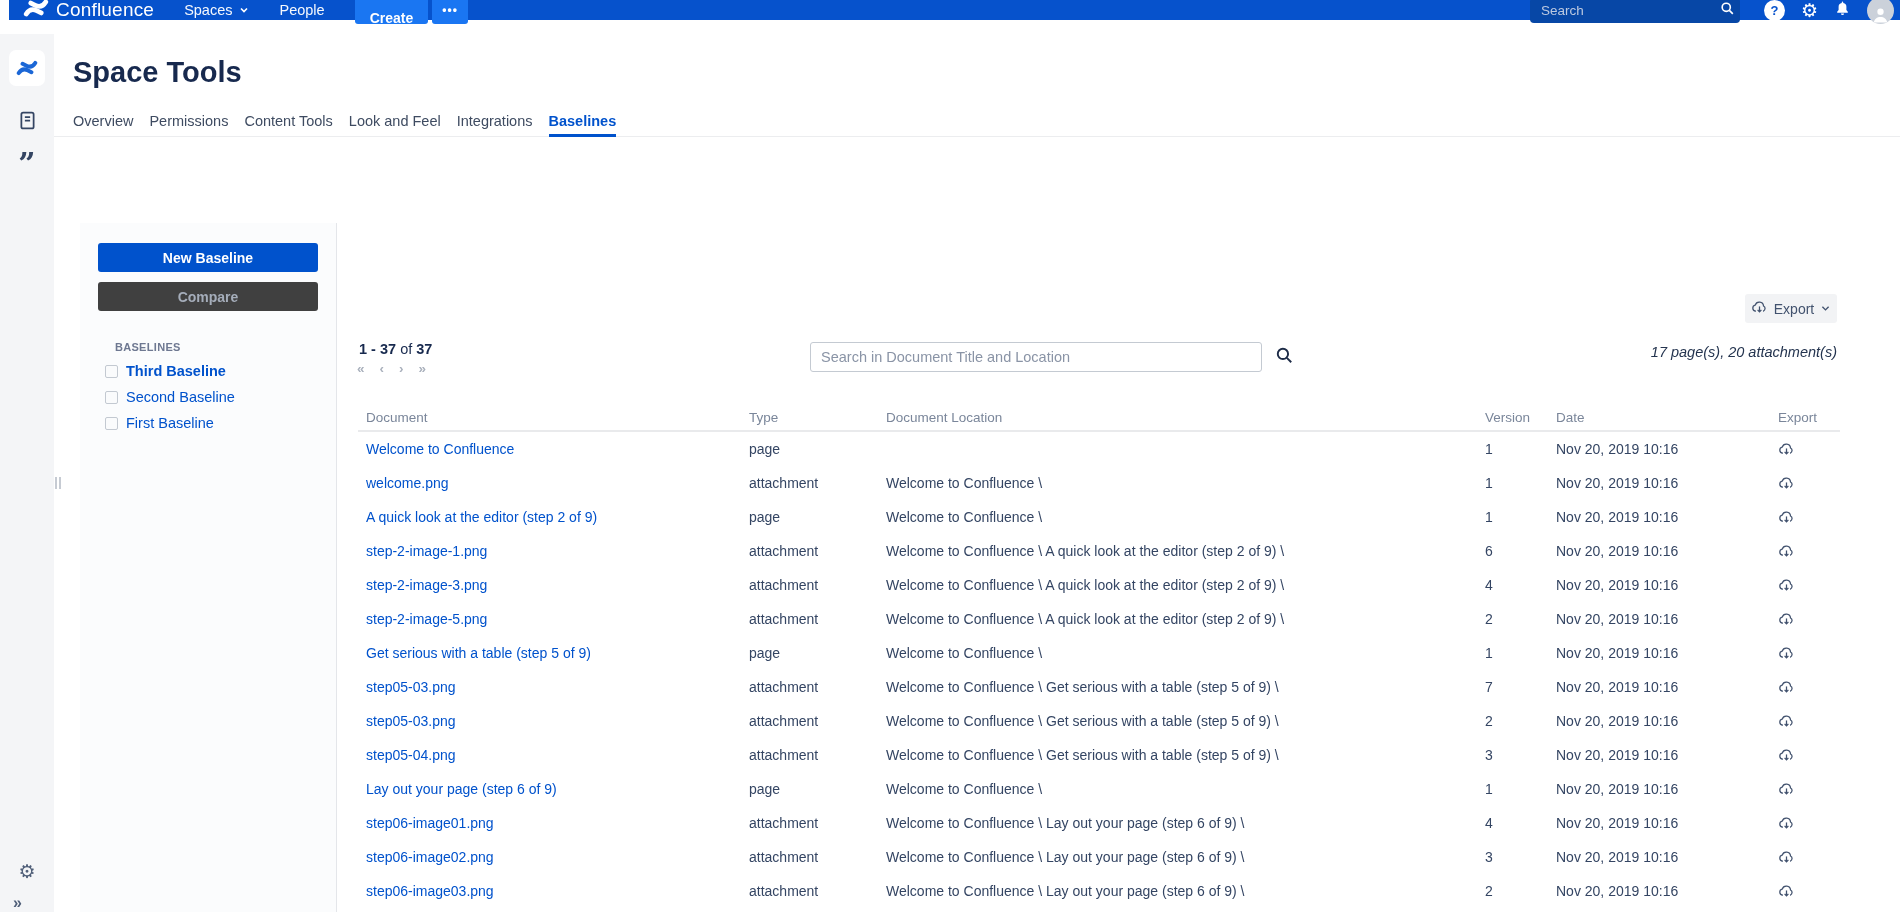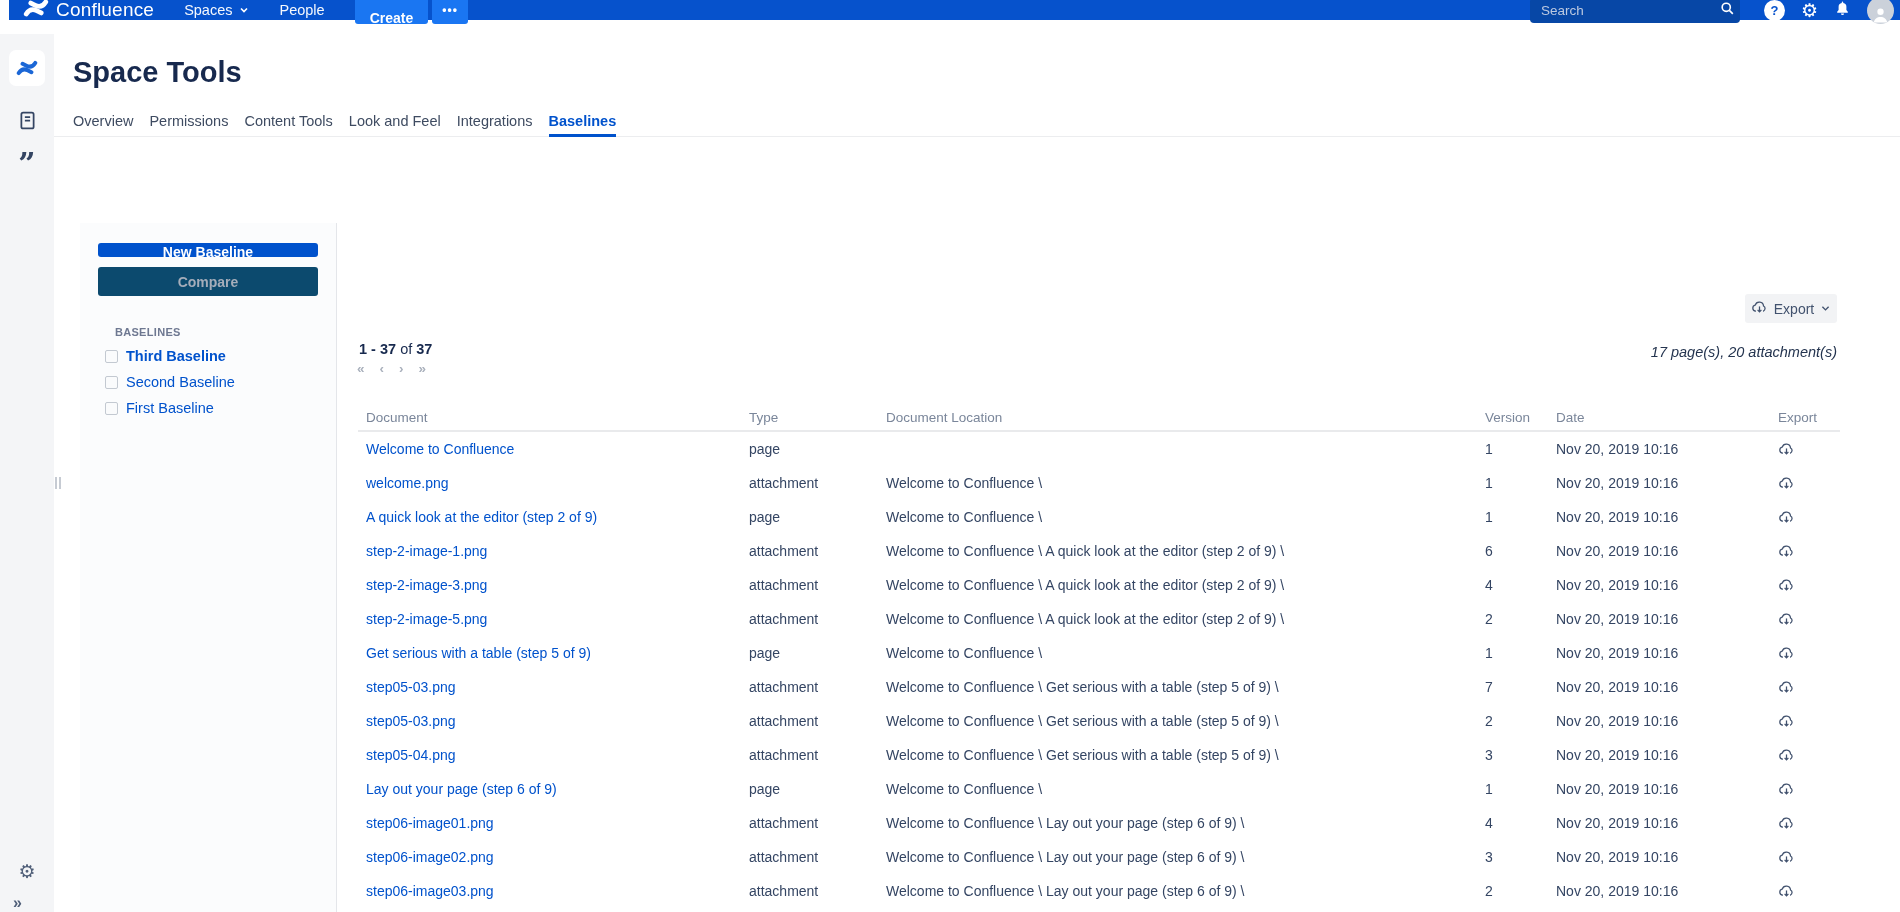--- a/index.html
+++ b/index.html
@@ -61,24 +61,24 @@
                 color:#17294E; }
   .tabs { position:absolute; left:54px; top:107px; right:0; height:30px; border-bottom:1px solid #ECEDEF;
           padding-left:19px; display:flex; }
   .tab { height:30px; line-height:28px; font-size:14.5px; color:#3E4B61; margin-right:16px;
          cursor:pointer; white-space:nowrap; }
   .tab.active { color:#0052CC; font-weight:600; border-bottom:3px solid #0052CC; }
 
   
   .left-panel { position:absolute; left:80px; top:223px; width:257px; height:689px;
                 background:#FBFCFD; border-right:1px solid #E4E6EA; }
-  .btn-new { display:block; margin:20px auto 0; width:220px; height:14px; background:#0052CC;
+  .btn-new { display:block; margin:20px auto 0; width:220px; height:29px; background:#0052CC;
              color:#fff; font-size:14px; font-weight:700; border:none; border-radius:3px;
              cursor:pointer; font-family:inherit; }
-  .btn-compare { display:block; margin:10px auto 0; width:220px; height:29px; background:#0c4a6e;
+  .btn-compare { display:block; margin:10px auto 0; width:220px; height:29px; background:#404040;
                  color:#A5ADBA; font-size:14px; font-weight:600; border:none; border-radius:3px;
                  font-family:inherit; }
   .baselines-title { margin:30px 0 10px 35px; font-size:11px; font-weight:700; color:#6E7891;
                      letter-spacing:.3px; }
   .baseline-item { display:flex; align-items:center; gap:8px; padding-left:25px; margin-bottom:10px; }
   .baseline-item input[type="checkbox"] { appearance:none; -webkit-appearance:none; width:13px;
       height:13px; border:1px solid #C3C9D1; border-radius:2px; background:#FAFBFC; margin:0;
       cursor:pointer; }
   .baseline-link { font-size:14.5px; color:#0052CC; cursor:pointer; }
   .baseline-link.active { font-weight:700; }
@@ -229,20 +229,27 @@
     <span class="b">1 - 37</span>
     <span>of</span>
     <span class="b">37</span>
   </div>
   <div class="pager">
     <span>«</span>
     <span>‹</span>
     <span>›</span>
     <span>»</span>
   </div>
+  <div class="search-wrap">
+    <input placeholder="Search in Document Title and Location" style="">
+    <span><svg viewBox="0 0 24 24" fill="none" stroke-width="2.4">
+          <circle cx="10" cy="10" r="6.5"></circle>
+          <path d="M15 15l5.5 5.5"></path>
+        </svg></span>
+  </div>
   <div class="summary">17 page(s), 20 attachment(s)</div>
 
   <div class="table">
     <div class="thead">
       <div>Document</div>
       <div>Type</div>
       <div>Document Location</div>
       <div>Version</div>
       <div>Date</div>
       <div>Export</div>

